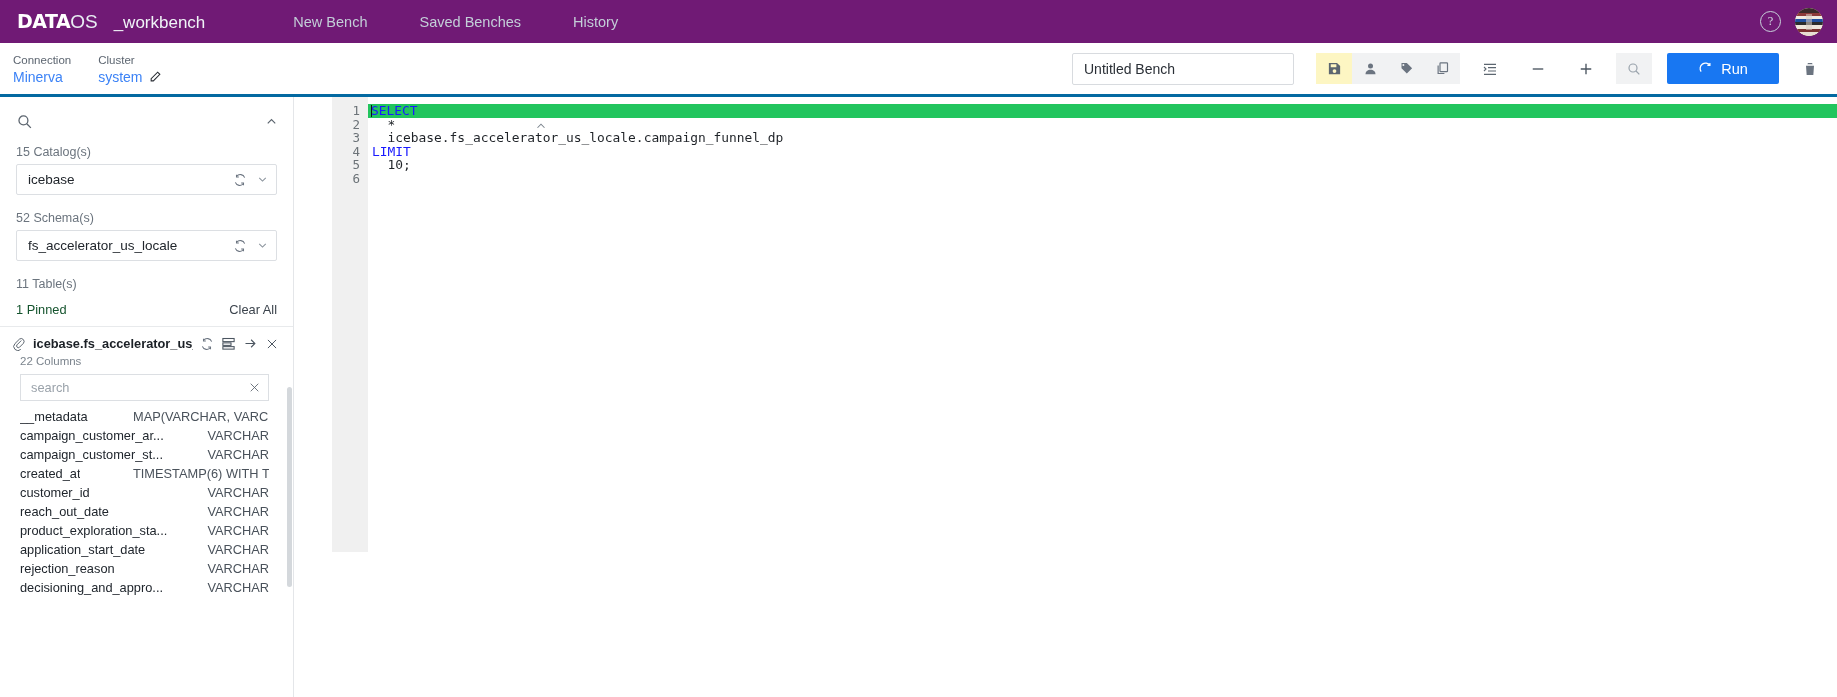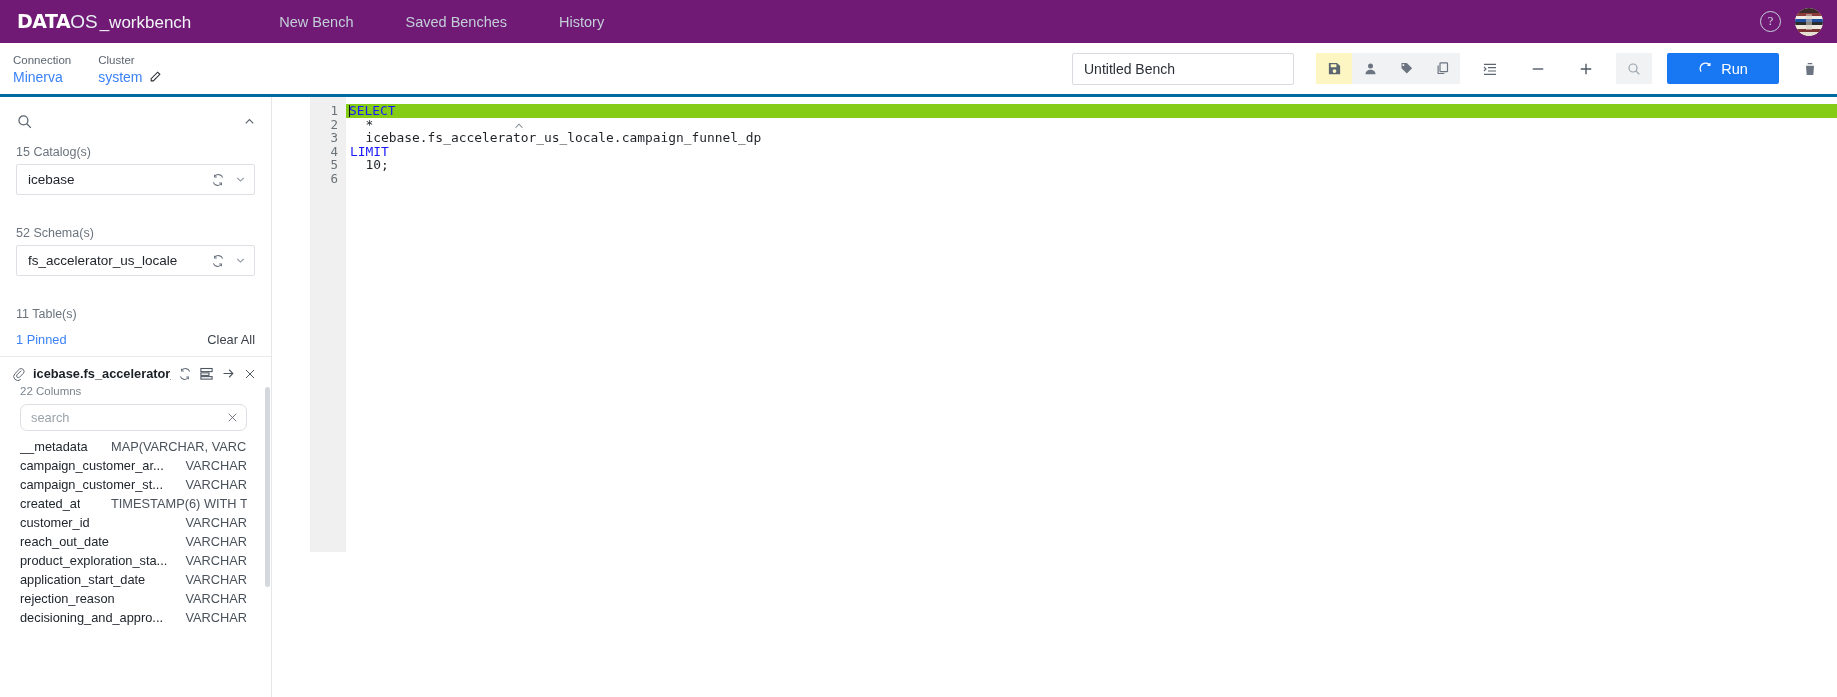--- a/index.html
+++ b/index.html
@@ -35,21 +35,21 @@
   .logo-os {
     font-size: 19px;
     font-weight: 300;
     letter-spacing: 0px;
     font-family: "Liberation Sans", sans-serif;
     color: #e8eef3;
   }
   .logo-wb {
     font-size: 17px;
     font-weight: 400;
-    margin-left: 2px;
+    margin-left: 16px;
     color: #f0f4f7;
   }
   .nav-links { display: flex; align-items: center; gap: 0; }
   .nav-link {
     color: #c3ced8;
     font-size: 14.5px;
     padding: 0 26px;
     cursor: pointer;
     white-space: nowrap;
   }
@@ -174,21 +174,21 @@
     background: transparent; border: none; cursor: pointer;
     margin-left: 16px;
   }
 
   
   .main {
     display: flex;
     height: 600px;
   }
   .sidebar {
-    width: 272px;
+    width: 294px;
     border-right: 1px solid #e4e6e9;
     position: relative;
     background: #fff;
     overflow: hidden;
   }
   .sb-searchrow {
     height: 48px;
     display: flex;
     align-items: center;
     justify-content: space-between;
@@ -200,41 +200,41 @@
     color: #6b747e;
     margin-bottom: 5px;
   }
   .sb-select {
     height: 31px;
     border: 1px solid #dcdfe3;
     border-radius: 2px;
     display: flex;
     align-items: center;
     padding: 0 7px 0 11px;
-    margin-bottom: 31px;
+    margin-bottom: 16px;
     cursor: pointer;
     background: #fff;
   }
   .sb-select-val {
     flex: 1;
     font-size: 13.5px;
     color: #21262c;
     overflow: hidden;
     white-space: nowrap;
     text-overflow: ellipsis;
   }
   .sb-select-ic { display: flex; align-items: center; gap: 9px; }
 
   .pinned-row {
     display: flex;
     align-items: center;
     justify-content: space-between;
     padding: 6px 16px 9px 16px;
   }
-  .pinned-label { font-size: 12.8px; color: #3b82f6; }
+  .pinned-label { font-size: 12.8px; color: #14532d; }
   .clear-all {
     font-size: 12.8px;
     color: #3b434c;
     cursor: pointer;
   }
   .pinned-item {
     border-top: 1px solid #e8eaec;
     padding: 9px 14px 0 12px;
     display: flex;
     align-items: center;
@@ -251,21 +251,21 @@
   .pin-ic { cursor: pointer; display: flex; align-items: center; }
   .col-count {
     font-size: 11.5px;
     color: #7b848d;
     padding: 4px 0 7px 20px;
   }
   .col-search-wrap { padding: 0 24px 0 20px; }
   .col-search {
     height: 27px;
     border: 1px solid #dcdfe3;
-    border-radius: 7px;
+    border-radius: 0;
     display: flex;
     align-items: center;
     padding: 0 7px 0 10px;
     background: #fff;
   }
   .col-search input {
     flex: 1;
     border: none;
     outline: none;
     font-size: 12.8px;
@@ -348,21 +348,21 @@
     font-size: 12.9px;
     line-height: 13.6px;
     position: relative;
   }
   .code-line {
     height: 13.6px;
     white-space: pre;
     padding-left: 4px;
     color: #1f2328;
   }
-  .code-line.active { background: #84cc16; }
+  .code-line.active { background: #22c55e; }
   .kw { color: #1a1aff; }
   .caret {
     display: inline-block;
     width: 0;
     border-left: 1.5px solid #111;
     height: 12px;
     vertical-align: -2px;
     margin-left: -1px;
     margin-right: -1px;
   }

